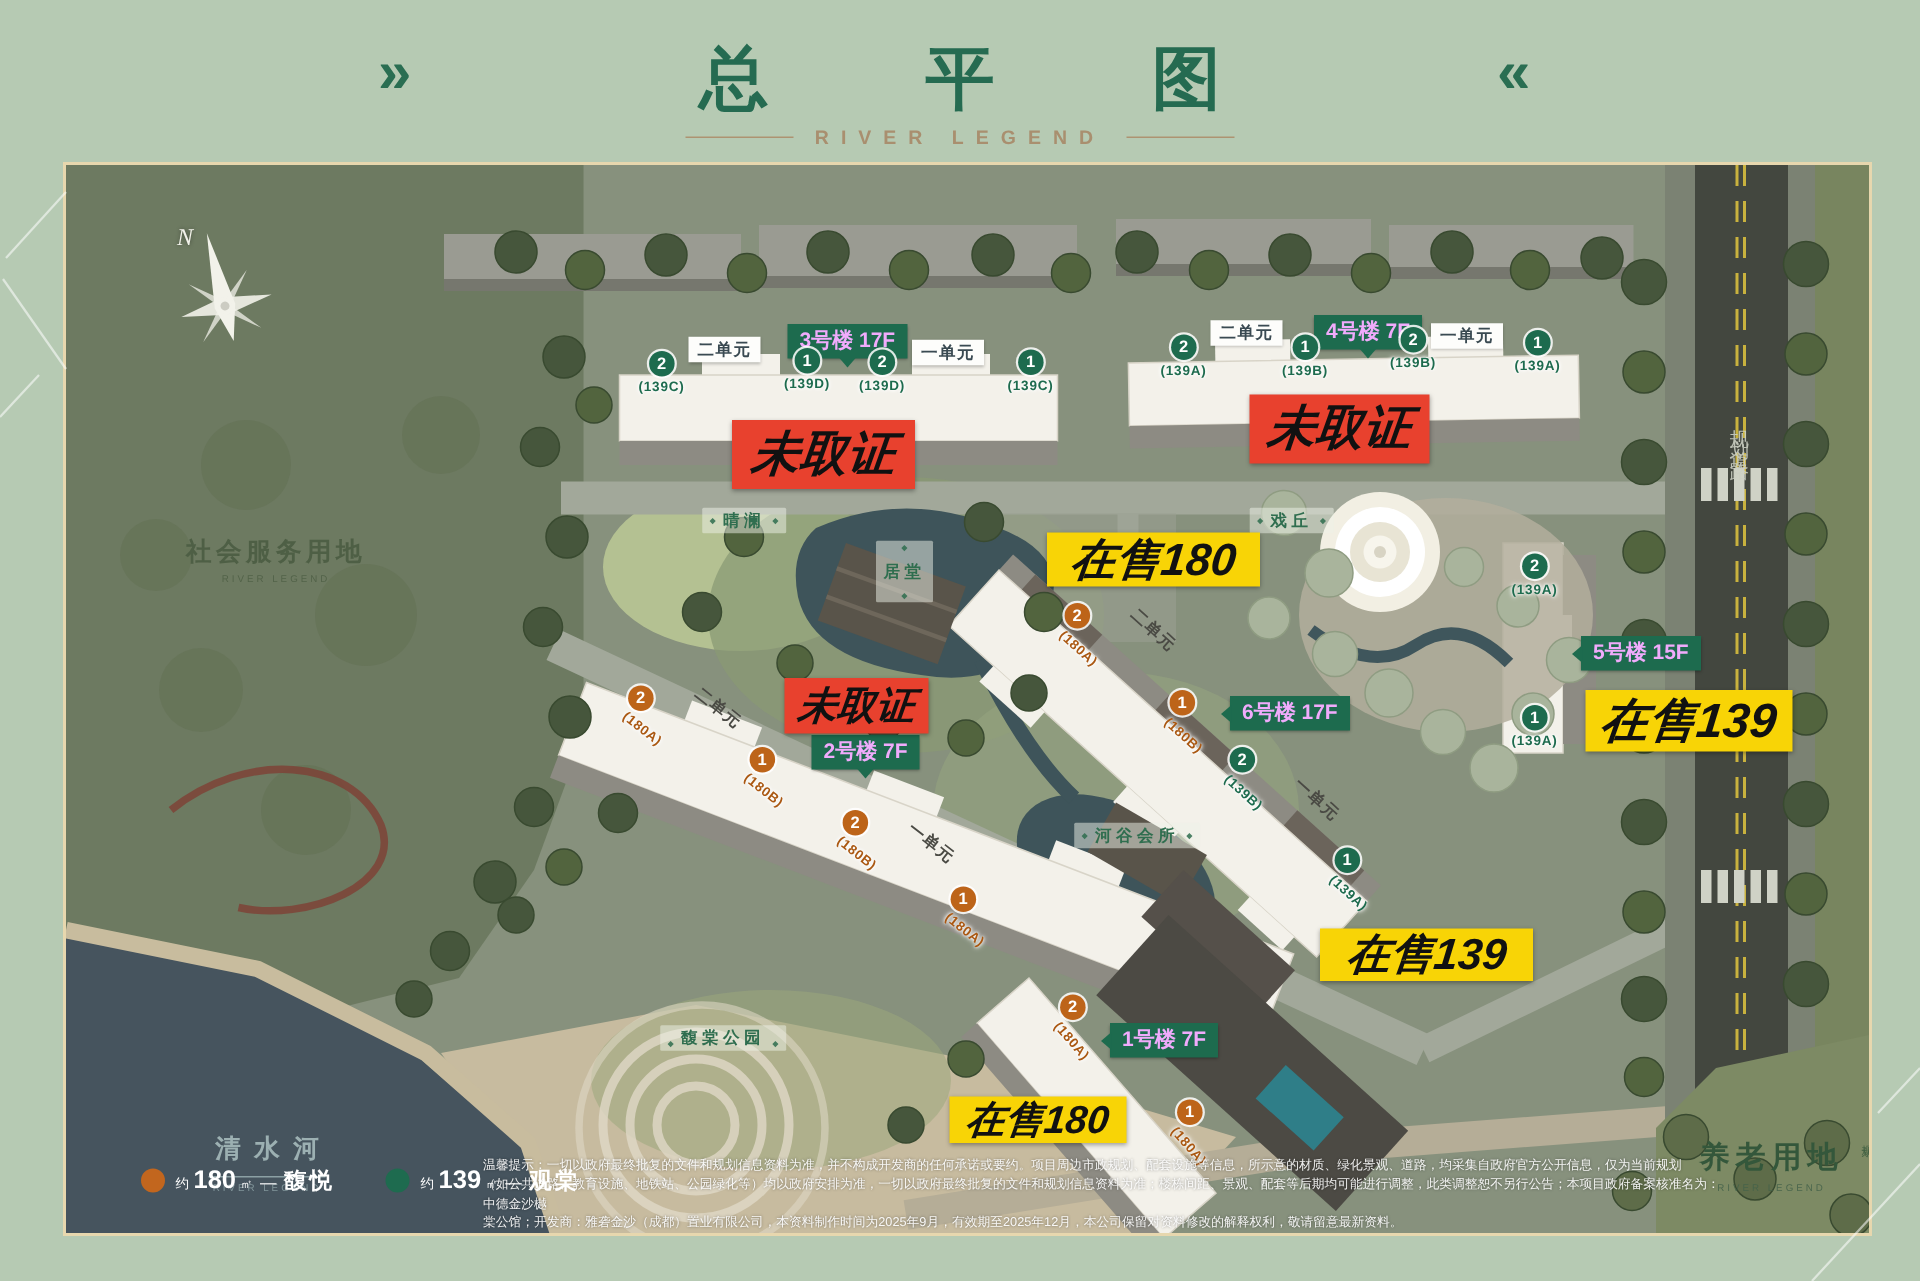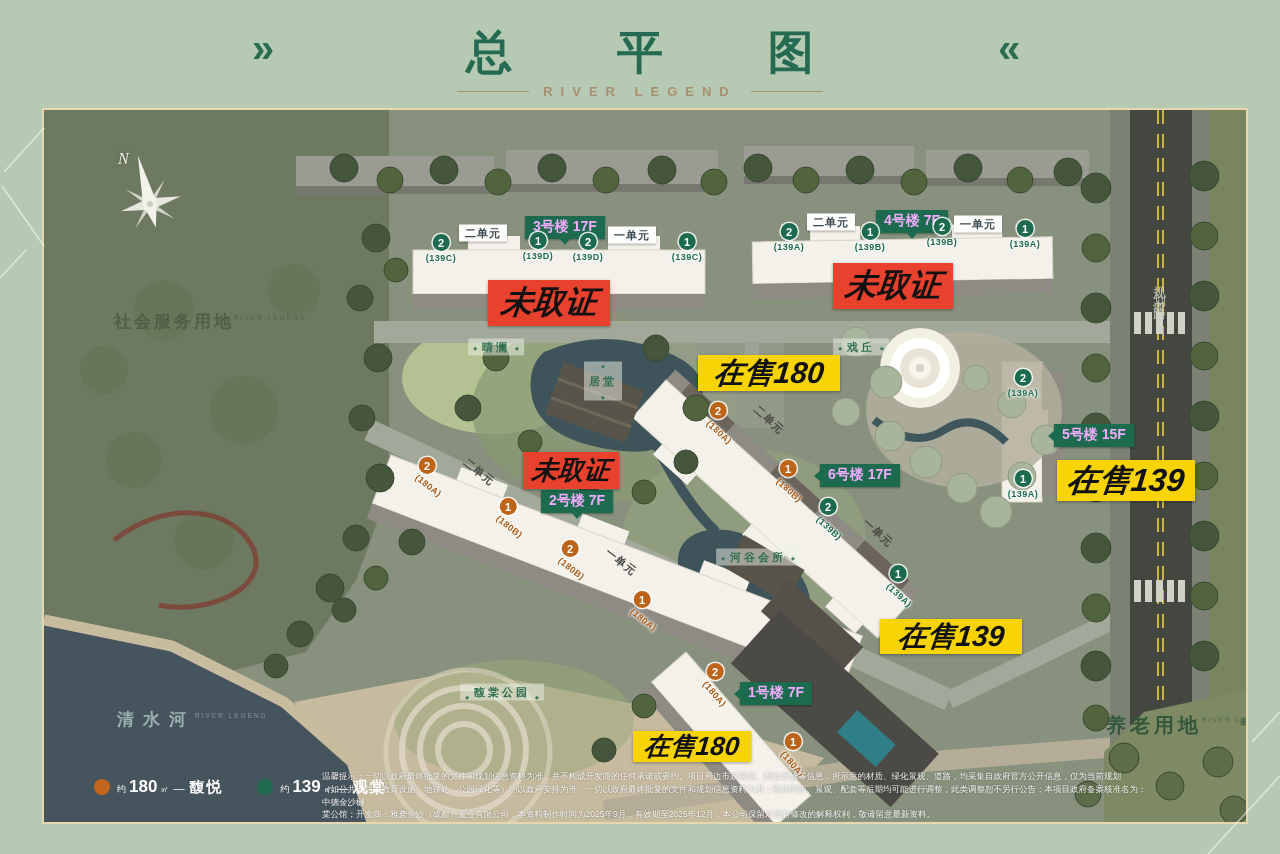--- a/index.html
+++ b/index.html
@@ -14,21 +14,21 @@
   .hdr-sub .txt{font-size:13px;letter-spacing:8px;color:#a98f6f;font-weight:bold;}
   
   .map{position:absolute;left:44px;top:110px;width:1202px;height:712px;outline:2px solid #e7d7ae;
        background:#87917d;overflow:hidden;}
   .map svg{position:absolute;left:0;top:0;}
   .ol{position:absolute;}
   
   .compass-n{left:74px;top:40px;color:#f2f2ea;font-family:"Liberation Serif",serif;font-style:italic;
              font-size:16px;text-shadow:0 0 3px rgba(0,0,0,.4);}
   
-  .zone{display:flex;flex-direction:row;align-items:flex-start;}
+  .zone{display:flex;flex-direction:column;align-items:center;margin-top:46px;}
   .zone .nm{font-weight:bold;white-space:nowrap;}
   .zone .sb{font-size:6.5px;letter-spacing:2px;margin-top:4px;opacity:.85;white-space:nowrap;}
   .zone-social{left:70px;top:200px;width:140px;color:#4e5f45;}
   .zone-social .nm{font-size:17px;letter-spacing:3px;}
   .zone-river{left:64px;top:598px;width:140px;color:#9cb0b2;}
   .zone-river .nm{font-size:17px;letter-spacing:9px;text-indent:9px;}
   .zone-river .ln{width:78px;height:1px;background:#8ba0a4;margin-top:7px;}
   .zone-river .sb{color:#8ba0a4;}
   .zone-elder{left:1062px;top:602px;width:150px;color:#34573b;}
   .zone-elder .nm{font-size:20px;letter-spacing:4px;}
@@ -361,21 +361,21 @@
     <div class="ol chip" style="left:817px;top:237px;">
       <span class="dia">◆</span>
       <span>戏丘</span>
       <span class="dia">◆</span>
     </div>
     <div class="ol chip" style="left:714px;top:447px;">
       <span class="dia">◆</span>
       <span>河谷会所</span>
       <span class="dia">◆</span>
     </div>
-    <div class="ol chip" style="left:458px;top:582px;align-items:flex-end;">
+    <div class="ol chip" style="left:438px;top:582px;align-items:flex-end;">
       <span class="dia">◆</span>
       <span>馥棠公园</span>
       <span class="dia">◆</span>
     </div>
 
     <span class="ol utag" style="left:439px;top:123px;">二单元</span>
     <span class="ol utag" style="left:588px;top:125px;">一单元</span>
     <span class="ol utag" style="left:787px;top:112px;">二单元</span>
     <span class="ol utag" style="left:934px;top:114px;">一单元</span>
     <span class="ol utag r42" style="left:725px;top:310px;">二单元</span>

